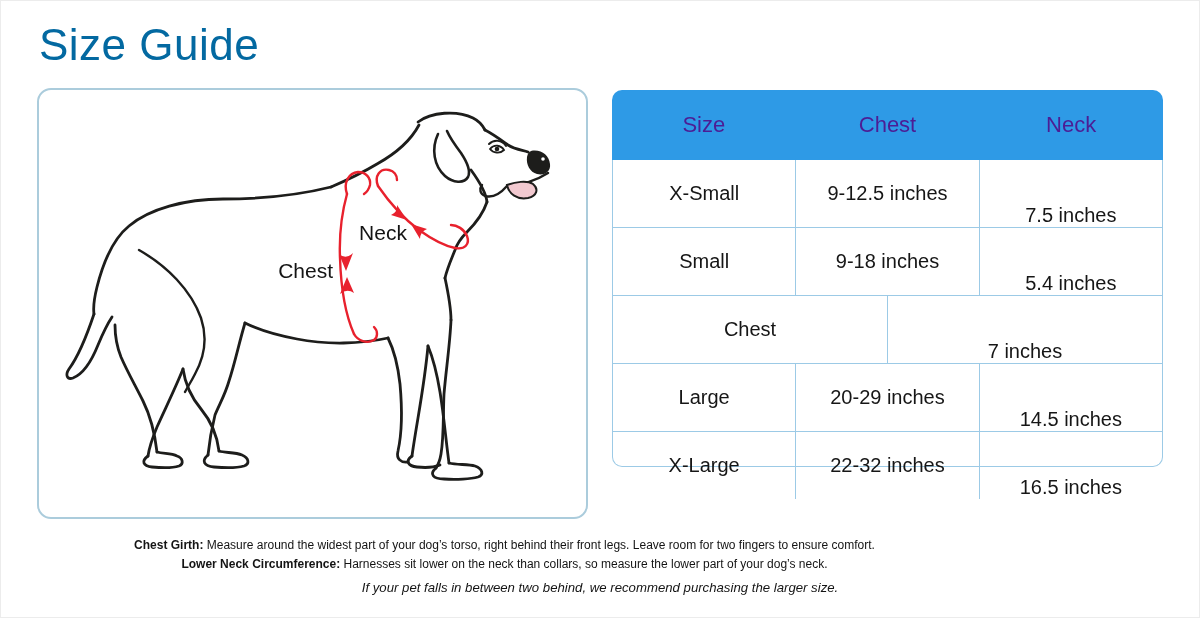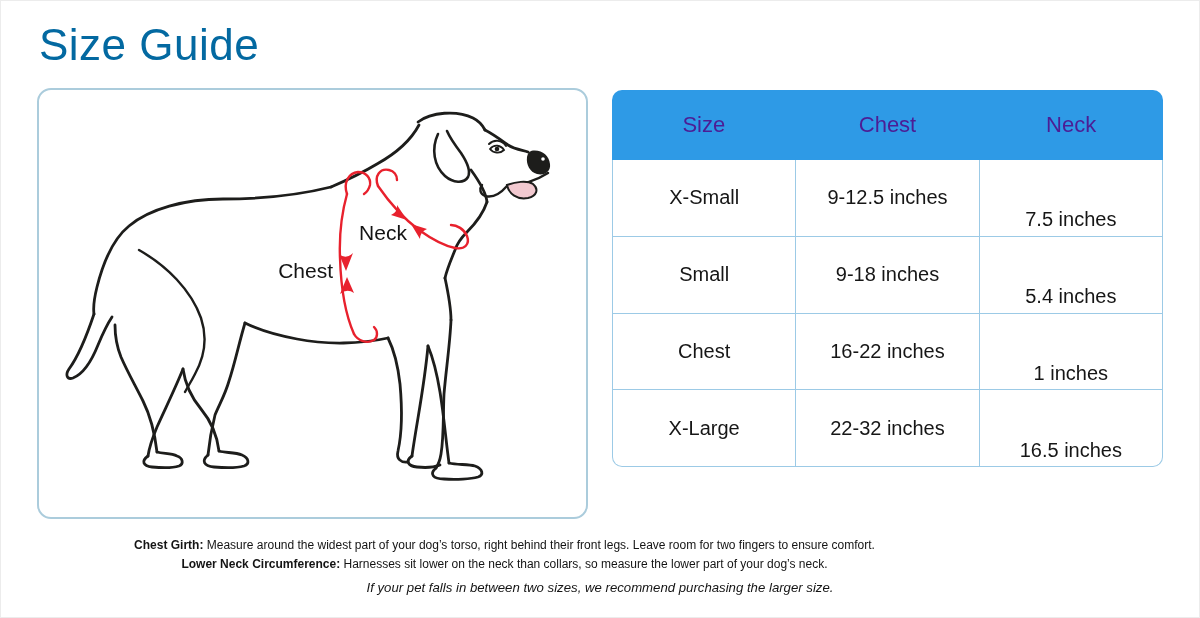--- a/index.html
+++ b/index.html
@@ -152,36 +152,40 @@
         <div class="tc">9-12.5 inches</div>
         <div class="tc">7.5 inches</div>
       </div>
       <div class="trow">
         <div class="tc">Small</div>
         <div class="tc">9-18 inches</div>
         <div class="tc">5.4 inches</div>
       </div>
       <div class="trow">
         <div class="tc">Chest</div>
-        <div class="tc">16-22 inches</div>
-        <div class="tc">1 inches</div>
+        <div class="tc">7 inches</div>
+      </div>
+      <div class="trow">
+        <div class="tc">Large</div>
+        <div class="tc">20-29 inches</div>
+        <div class="tc">14.5 inches</div>
       </div>
       <div class="trow">
         <div class="tc">X-Large</div>
         <div class="tc">22-32 inches</div>
         <div class="tc">16.5 inches</div>
       </div>
     </div>
   </div>
 
   <div class="notes">
     <div>
       <b>Chest Girth:</b>
       <span>Measure around the widest part of your dog’s torso, right behind their front legs. Leave room for two fingers to ensure comfort.</span>
     </div>
     <div>
       <b>Lower Neck Circumference:</b>
       <span>Harnesses sit lower on the neck than collars, so measure the lower part of your dog’s neck.</span>
     </div>
   </div>
-  <div class="note-italic">If your pet falls in between two sizes, we recommend purchasing the larger size.</div>
+  <div class="note-italic">If your pet falls in between two behind, we recommend purchasing the larger size.</div>
 
 </div>
 
 </body></html>

